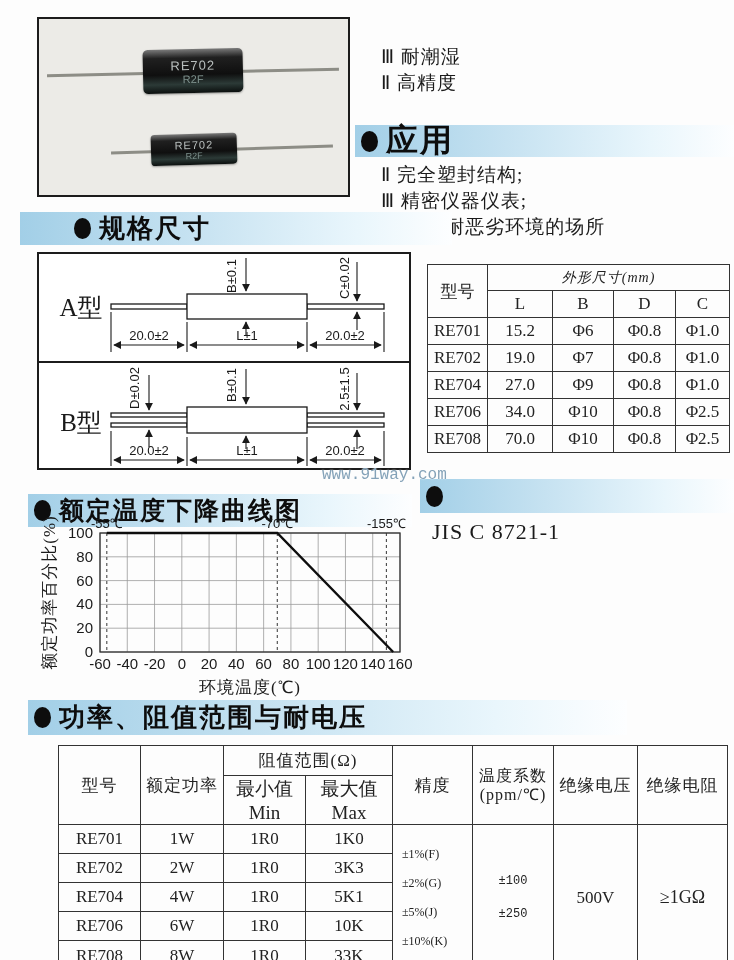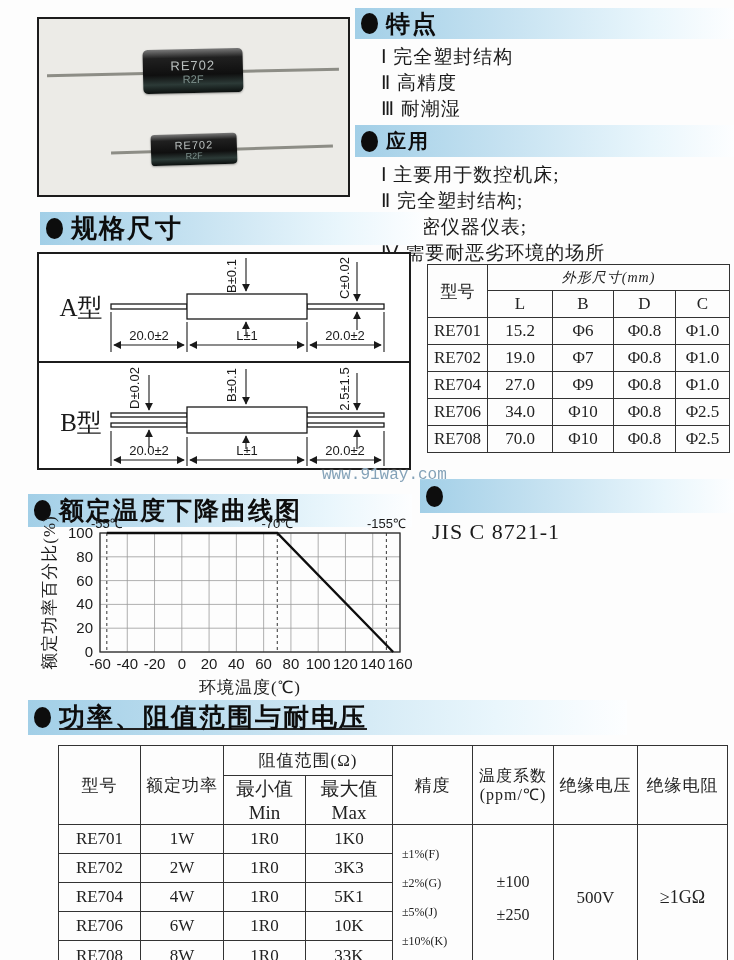--- a/index.html
+++ b/index.html
@@ -43,21 +43,21 @@
   table{border-collapse:collapse;font-family:"Liberation Serif",serif;color:#222;
         table-layout:fixed;}
   td,th{border:1px solid #333;text-align:center;vertical-align:middle;
         font-weight:normal;padding:0;overflow:hidden;}
   #dim-table{position:absolute;left:427px;top:264px;width:302px;font-size:17px;}
   #dim-table .grp{font-size:14px;letter-spacing:1px;font-style:italic;}
   #power-table{position:absolute;left:58px;top:745px;width:669px;font-size:17px;}
   #power-table .sub{font-size:19px;}
   #power-table .hdr{letter-spacing:1px;}
   .tol-lines div{line-height:29px;text-align:left;padding-left:9px;font-size:12px;}
-  .tc-lines div{line-height:33px;font-size:16px;}
+  .tc-lines div{line-height:33px;font-size:12px;font-family:Liberation Mono, monospace;}
 
   
   #derating-chart{position:absolute;left:25px;top:515px;}
   #derating-chart .grid{stroke:#9a9a9a;stroke-width:0.8;}
   #derating-chart .frame{fill:none;stroke:#333;stroke-width:1.3;}
   #derating-chart .dash{stroke:#333;stroke-width:1;stroke-dasharray:3,3;}
   #derating-chart .curve{fill:none;stroke:#0d0d0d;stroke-width:2.4;}
   #derating-chart .tick{font-family:"Liberation Sans",sans-serif;font-size:15px;fill:#1a1a1a;text-anchor:middle;}
   #derating-chart .ytick{text-anchor:end;}
   #derating-chart .anno{font-family:"Liberation Sans",sans-serif;font-size:13px;fill:#1a1a1a;text-anchor:middle;}
@@ -84,42 +84,36 @@
     </div>
     <div class="resistor" style="left:72px;top:110px;width:222px;height:42px;transform:rotate(-1.8deg);">
       <div class="lead" style="left:0;top:19px;width:222px;height:2.5px;"></div>
       <div class="rbody" style="left:40px;top:4px;width:86px;height:31px;border-radius:4px;">
         <span class="rline1" style="font-size:11px;">RE702</span>
         <span class="rline2" style="font-size:9px;">R2F</span>
       </div>
     </div>
   </div>
 
-  <div class="band" style="left:355px;top:8px;width:379px;height:31px;">
-    <span class="bullet"></span>
-    <span class="btitle" style="font-size:24px;">特点</span>
-  </div>
   <div class="plist" style="left:381px;top:44px;">
-    <div class="pitem">Ⅰ 完全塑封结构</div>
+    <div class="pitem">Ⅲ 耐潮湿</div>
     <div class="pitem">Ⅱ 高精度</div>
-    <div class="pitem">Ⅲ 耐潮湿</div>
   </div>
 
   <div class="band" style="left:355px;top:125px;width:379px;height:32px;">
     <span class="bullet"></span>
-    <span class="btitle" style="font-size:20px;">应用</span>
+    <span class="btitle" style="font-size:32px;">应用</span>
   </div>
   <div class="plist" style="left:381px;top:162px;">
-    <div class="pitem">Ⅰ 主要用于数控机床;</div>
     <div class="pitem">Ⅱ 完全塑封结构;</div>
     <div class="pitem">Ⅲ 精密仪器仪表;</div>
     <div class="pitem">Ⅳ 需要耐恶劣环境的场所</div>
   </div>
 
-  <div class="band" style="left:40px;top:212px;width:384px;height:33px;">
+  <div class="band" style="left:20px;top:212px;width:384px;height:33px;padding-left:48px;">
     <span class="bullet"></span>
     <span class="btitle" style="font-size:26px;">规格尺寸</span>
   </div>
 
   <div id="drawing-box">
     <div>
       <svg width="370" height="103" viewBox="0 0 370 103">
         <defs>
           <marker id="ah" viewBox="0 0 10 10" refX="9" refY="5" markerWidth="7.5" markerHeight="7.5" orient="auto-start-reverse">
             <path d="M0,0 L10,5 L0,10 z" fill="#1a1a1a"></path>
@@ -289,21 +283,21 @@
       <text x="68" y="142" class="tick ytick">0</text>
       <text x="68" y="118.2" class="tick ytick">20</text>
       <text x="68" y="94.4" class="tick ytick">40</text>
       <text x="68" y="70.60000000000001" class="tick ytick">60</text>
       <text x="68" y="46.8" class="tick ytick">80</text>
       <text x="68" y="23" class="tick ytick">100</text>
       <text x="225" y="178" class="axt">环境温度(℃)</text>
       <text x="30" y="77.5" class="axt" transform="rotate(-90 30 77.5)">额定功率百分比(%)</text>
     </svg>
 
-  <div class="band" style="left:28px;top:700px;width:599px;height:35px;text-decoration:underline;">
+  <div class="band" style="left:28px;top:700px;width:599px;height:35px;">
     <span class="bullet"></span>
     <span class="btitle" style="font-size:26px;">功率、阻值范围与耐电压</span>
   </div>
 
   <table id="power-table">
     <colgroup>
         <col style="width:82px">
         <col style="width:83px">
         <col style="width:82px">
         <col style="width:87px">

